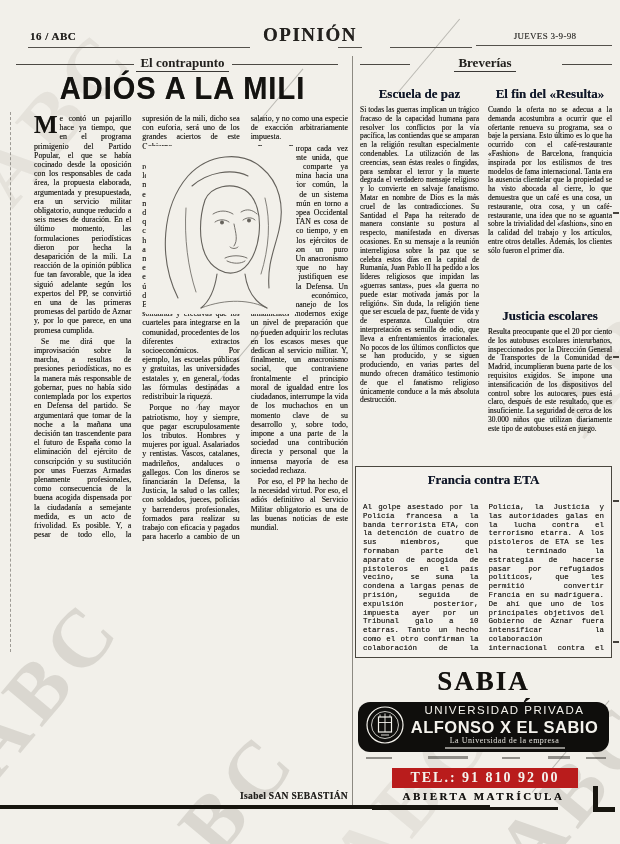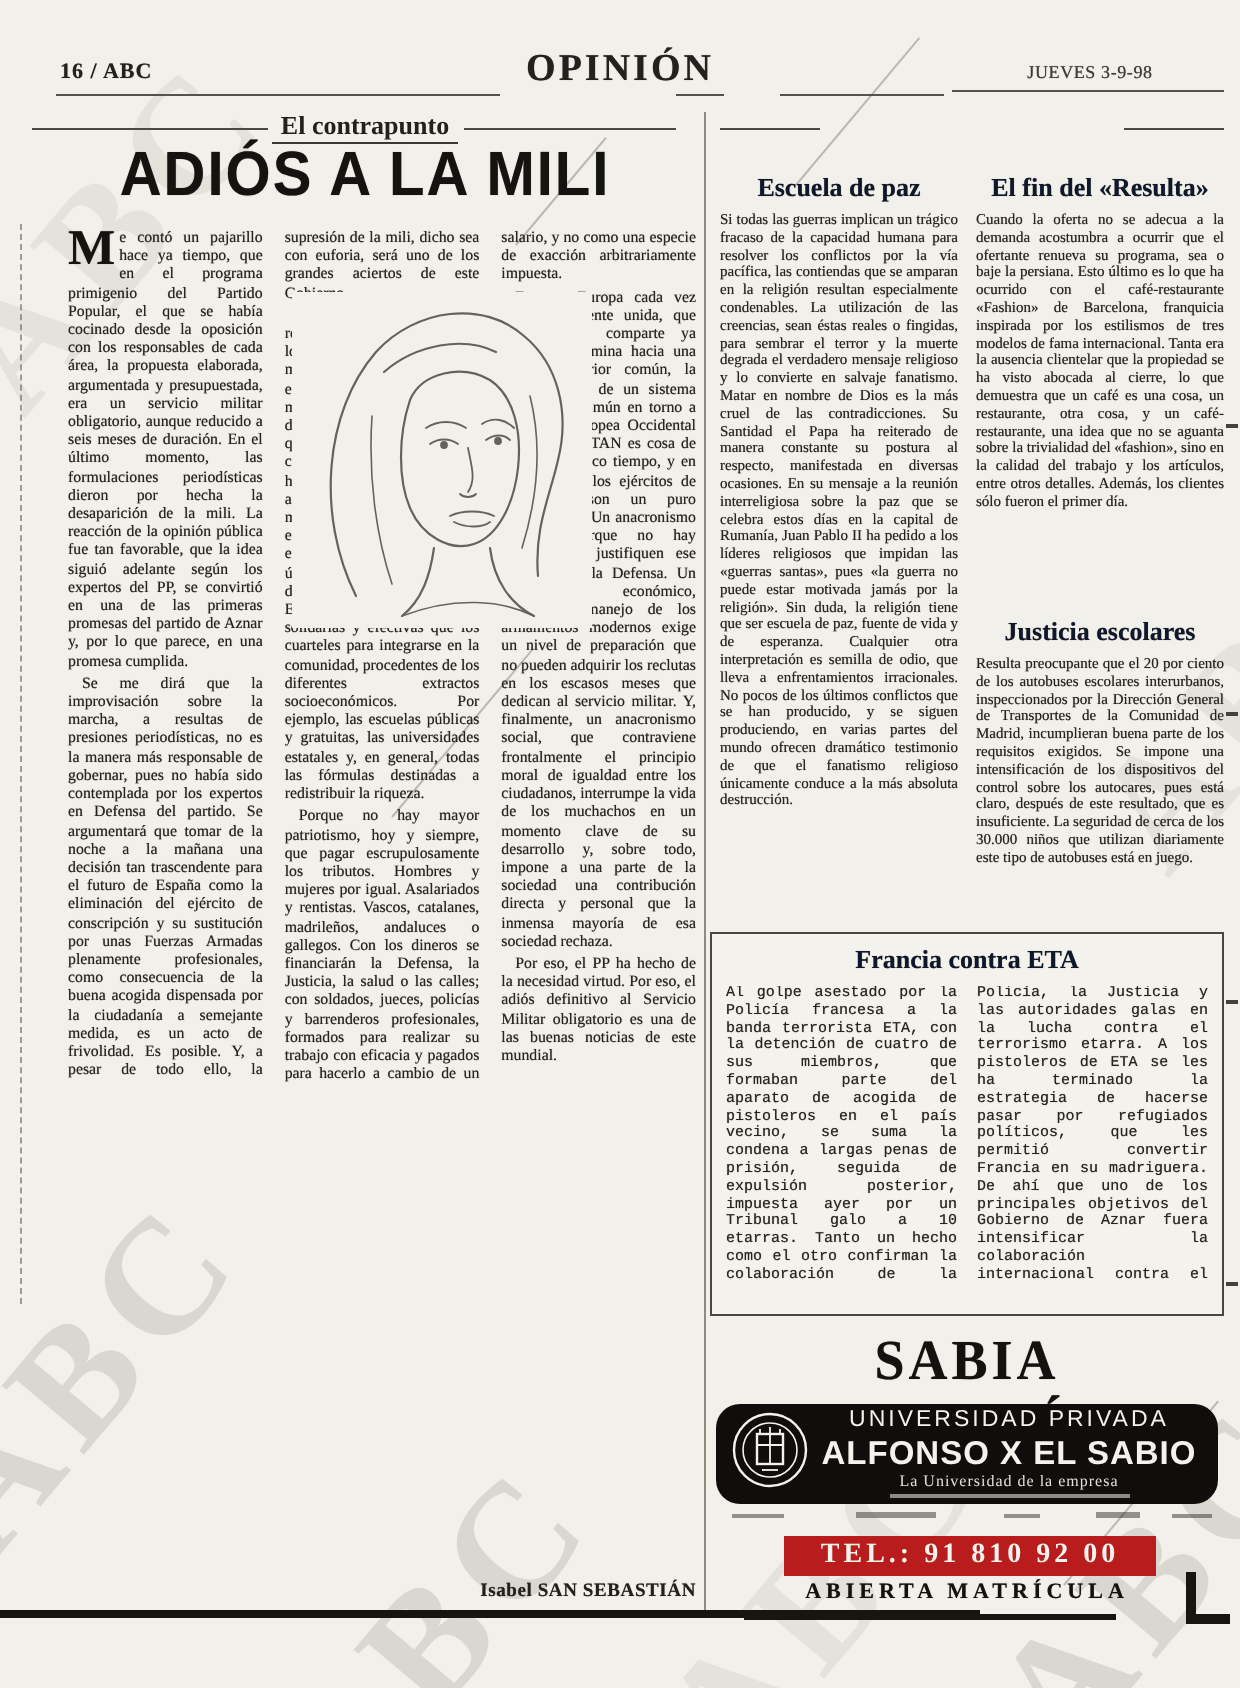--- a/index.html
+++ b/index.html
@@ -36,21 +36,21 @@
 
   .dashrule-v{position:absolute;border-left:1px dashed #5a5750;opacity:.55;width:0;}
   .divider-v{position:absolute;left:352px;top:56px;width:1px;height:750px;background:#8d8a82;}
 
   
   .brev-item-title{font-size:13px;font-weight:bold;text-align:center;margin:0 0 4px 0;color:#0f172a;}
   .brev-body{font-size:7.5px;line-height:8.8px;text-align:justify;color:#26241f;}
   .subcol{position:absolute;overflow:hidden;}
   .boxed{position:absolute;left:355px;top:466px;width:257px;height:192px;border:1px solid #4a473f;
         padding:5px 7px;background:rgba(255,255,255,.15);}
-  .boxed .brev-item-title{margin-bottom:5px;text-align:center;}
+  .boxed .brev-item-title{margin-bottom:15px;text-align:center;}
   .boxed .brev-body{column-count:2;column-gap:10px;height:158px;overflow:hidden;font-family:Liberation Mono, monospace;}
 
   
   .ad-headline{position:absolute;left:355px;top:666px;width:257px;text-align:center;
         font-size:27px;letter-spacing:2px;color:#14120f;font-weight:600;transform:scaleY(1.05);}
   .ad-banner{position:absolute;left:358px;top:702px;width:251px;height:50px;background:#0f0e0c;
         display:flex;align-items:center;padding:3px 6px;border-radius:12px;}
   .ad-banner .bt{flex:1;text-align:center;color:#f4f2ec;line-height:1;}
   .ad-line1{font-family:"Liberation Sans",sans-serif;font-size:11.5px;letter-spacing:1.5px;margin-bottom:2px;}
   .ad-line2{font-family:"Liberation Sans",sans-serif;font-size:16.5px;font-weight:bold;letter-spacing:.5px;margin-bottom:2px;}
@@ -130,20 +130,23 @@
       <path d="M71 128 C69 142 65 154 55 162"></path>
       <path d="M99 128 C101 144 109 156 121 162"></path>
       <path d="M55 162 C81 152 105 154 121 162" stroke-width="0.8"></path>
     </svg>
   </div>
 
   <div class="signature ink">Isabel SAN SEBASTIÁN</div>
 
   <div class="divider-v"></div>
 
+  <div class="kicker" style="left:358px;top:55px;width:254px;">
+    <span>Breverías</span>
+  </div>
   <div class="kdash" style="left:360px;top:64px;width:50px;"></div>
   <div class="kdash" style="left:562px;top:64px;width:50px;"></div>
 
   <div class="subcol" style="left:360px;top:86px;width:119px;height:378px;">
     <div class="brev-item-title ink">Escuela de paz</div>
     <div class="brev-body ink">Si todas las guerras implican un trágico fracaso de la capacidad humana para resolver los conflictos por la vía pacífica, las contiendas que se amparan en la religión resultan especialmente condenables. La utilización de las creencias, sean éstas reales o fingidas, para sembrar el terror y la muerte degrada el verdadero mensaje religioso y lo convierte en salvaje fanatismo. Matar en nombre de Dios es la más cruel de las contradicciones. Su Santidad el Papa ha reiterado de manera constante su postura al respecto, manifestada en diversas ocasiones. En su mensaje a la reunión interreligiosa sobre la paz que se celebra estos días en la capital de Rumanía, Juan Pablo II ha pedido a los líderes religiosos que impidan las «guerras santas», pues «la guerra no puede estar motivada jamás por la religión». Sin duda, la religión tiene que ser escuela de paz, fuente de vida y de esperanza. Cualquier otra interpretación es semilla de odio, que lleva a enfrentamientos irracionales. No pocos de los últimos conflictos que se han producido, y se siguen produciendo, en varias partes del mundo ofrecen dramático testimonio de que el fanatismo religioso únicamente conduce a la más absoluta destrucción.</div>
   </div>
 
   <div class="subcol" style="left:488px;top:86px;width:124px;height:378px;">
     <div class="brev-item-title ink">El fin del «Resulta»</div>

